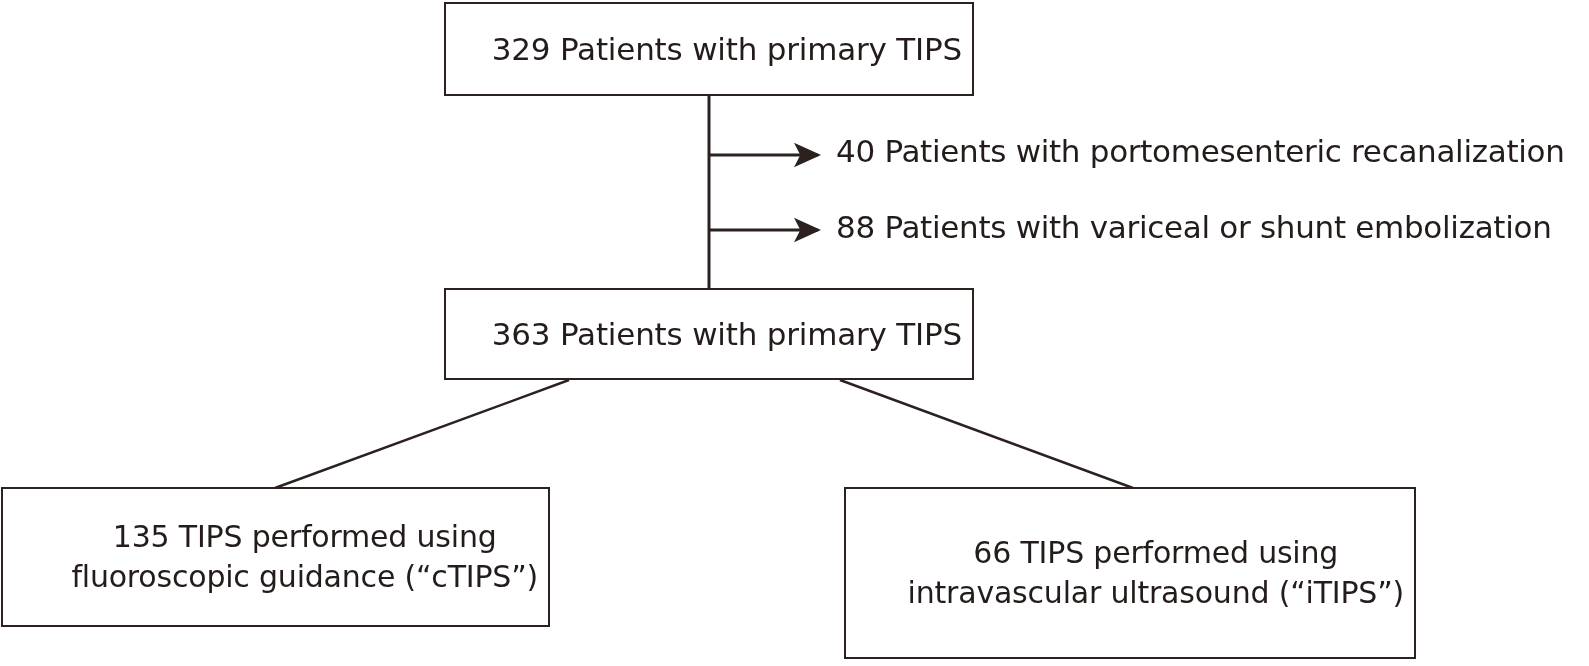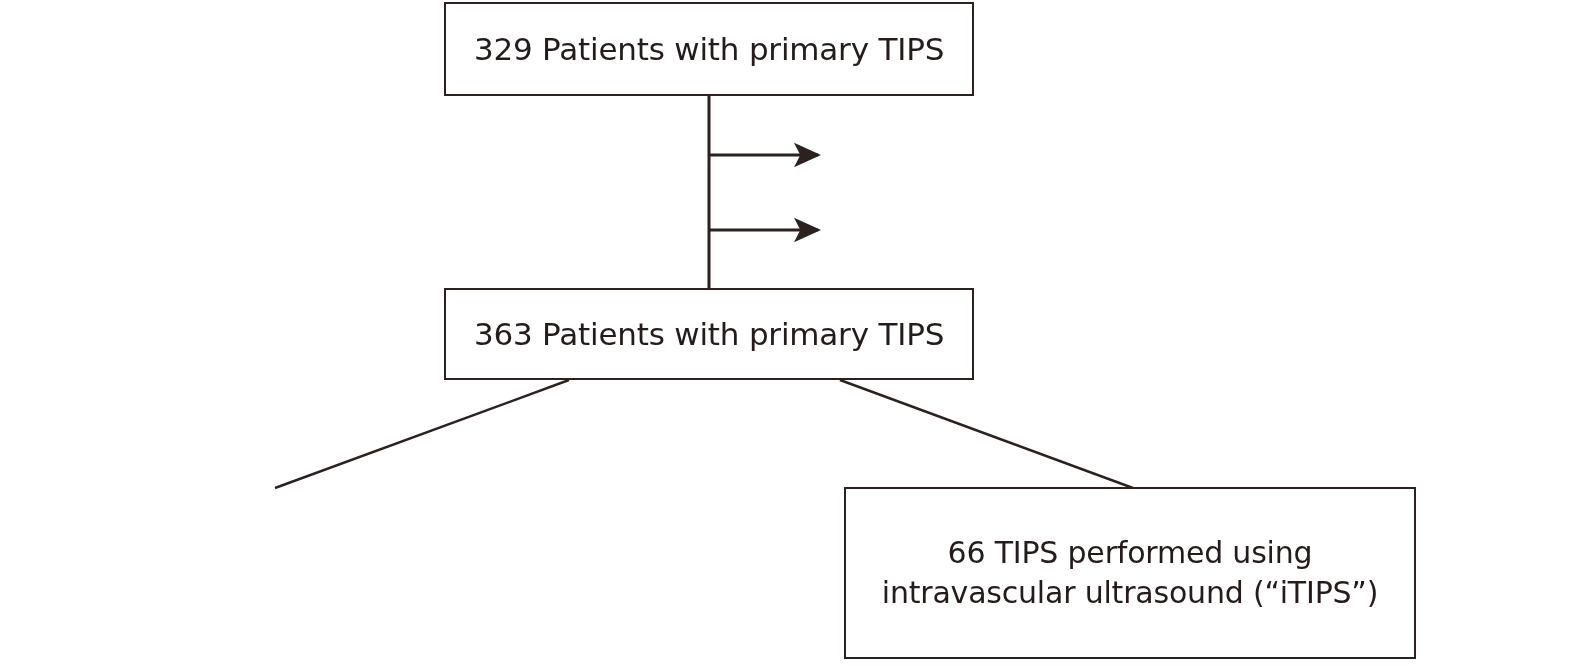--- a/index.html
+++ b/index.html
@@ -22,21 +22,21 @@
     width: 1589px;
     height: 666px;
   }
   .node {
     position: absolute;
     box-sizing: border-box;
     border: 2px solid #2b211f;
     background: #ffffff;
     display: flex;
     align-items: center;
-    justify-content: center;
+    justify-content: flex-end;
     text-align: center;
     color: #231c1a;
     font-family: "DejaVu Sans", "Liberation Sans", sans-serif;
     font-size: 31px;
     line-height: 1.32;
     letter-spacing: -0.2px;
   }
   .node .node-text {
     display: block;
     padding: 0 10px;
@@ -80,25 +80,31 @@
 
     <line x1="569" y1="380" x2="275" y2="488" stroke="#2b211f" stroke-width="2.4"></line>
 
     <line x1="840" y1="380" x2="1133" y2="488" stroke="#2b211f" stroke-width="2.4"></line>
   </svg>
 
   <div class="node" id="node-top">
     <span class="node-text">329 Patients with primary TIPS</span>
   </div>
 
+  <div class="branch-label" id="branch-label-1">40 Patients with portomesenteric recanalization</div>
 
+  <div class="branch-label" id="branch-label-2">88 Patients with variceal or shunt embolization</div>
 
   <div class="node" id="node-middle">
     <span class="node-text">363 Patients with primary TIPS</span>
   </div>
 
+  <div class="node" id="node-left">
+    <span class="node-text">135 TIPS performed using
+fluoroscopic guidance (“cTIPS”)</span>
+  </div>
 
   <div class="node" id="node-right">
     <span class="node-text">66 TIPS performed using
 intravascular ultrasound (“iTIPS”)</span>
   </div>
 
 </div>
 
 </body></html>

